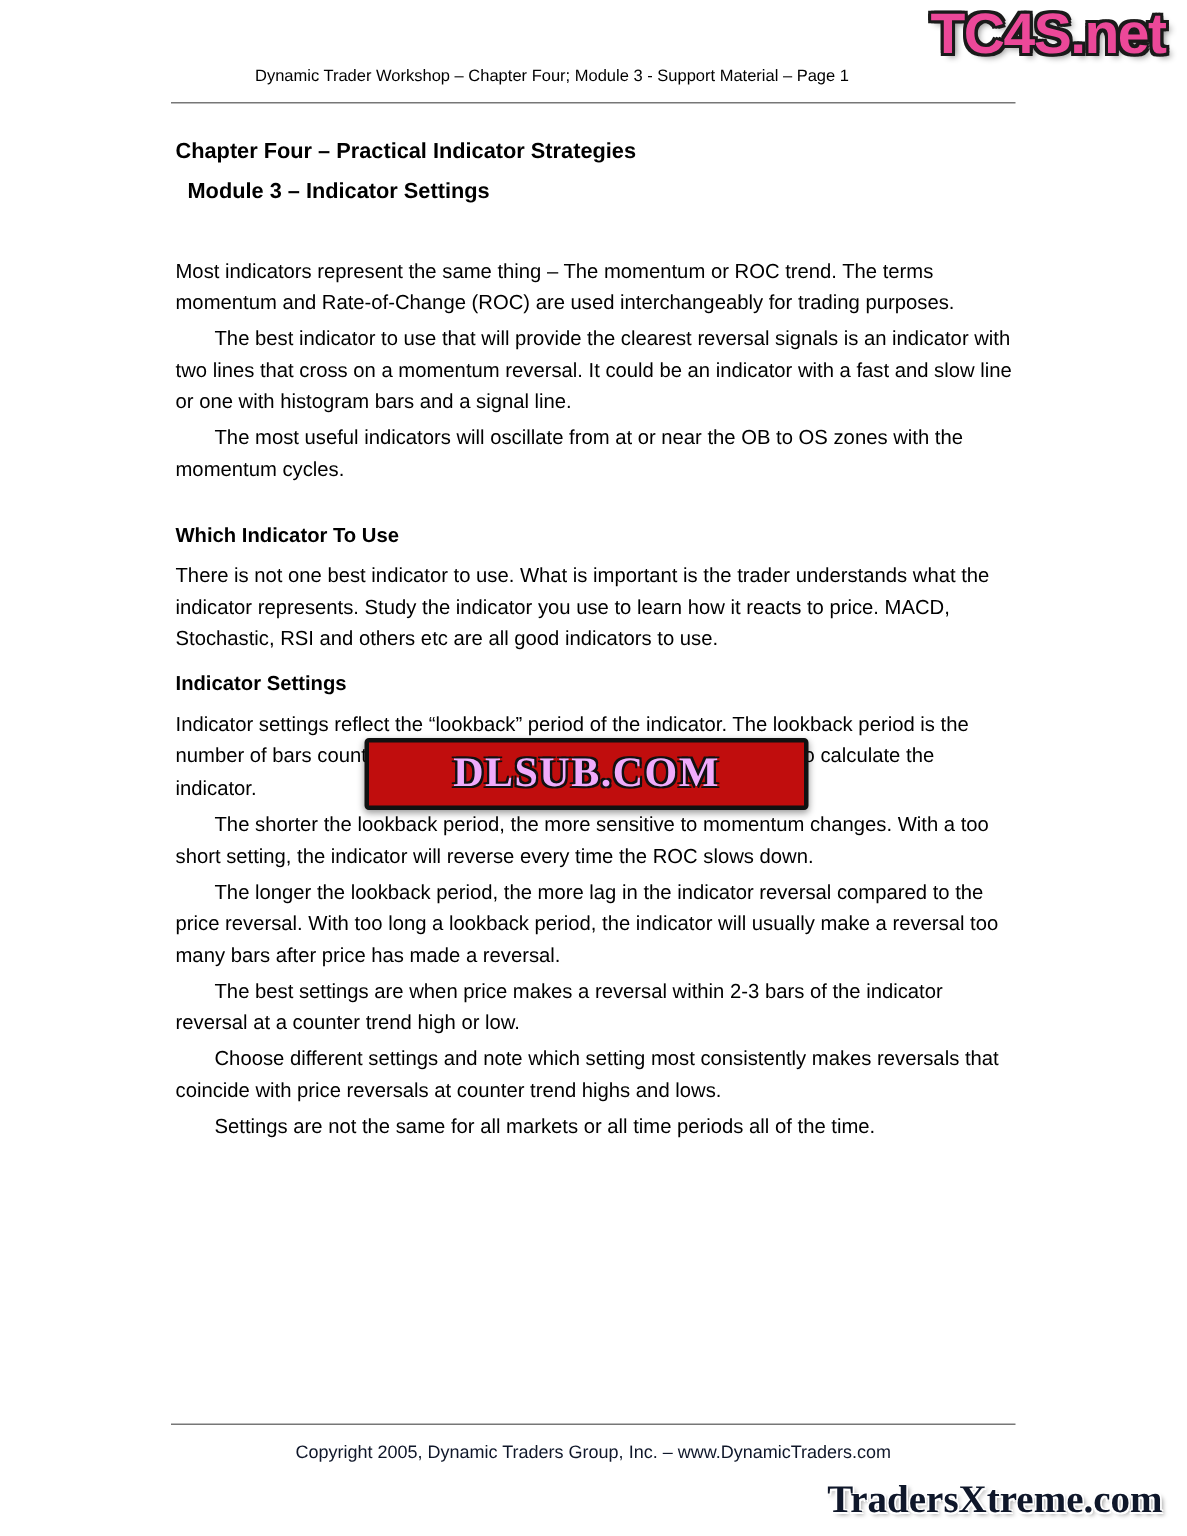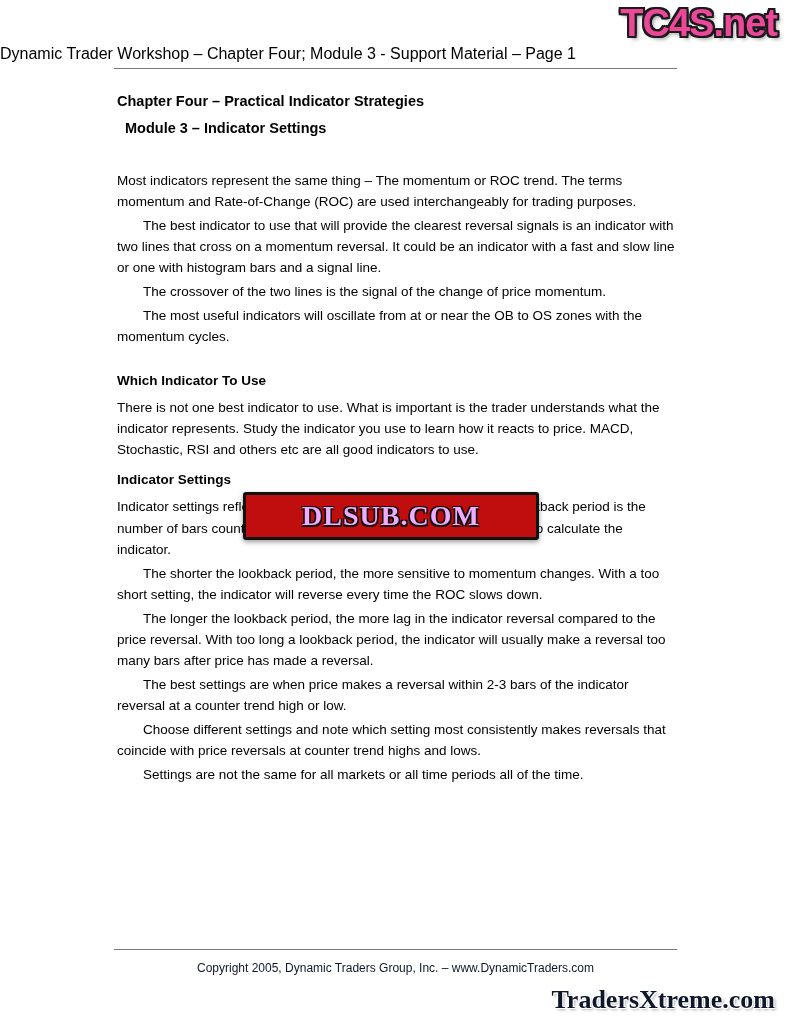--- a/index.html
+++ b/index.html
@@ -46,22 +46,22 @@
        3px  3px 4px rgba(0,0,0,.45);
     white-space: nowrap;
   }
 
   
   .running-head {
     position: absolute;
     top: 45px;
     left: 0;
     width: 736px;
-    text-align: left;
-    font-size: 16px;
+    text-align: center;
+    font-size: 11px;
     color: #000;
   }
   .rule {
     position: absolute;
     left: 114px;
     width: 563px;
     height: 0;
     border-top: 1px solid #777;
   }
   .rule-top { top: 68px; }
@@ -169,21 +169,20 @@
   <div class="rule rule-top"></div>
 
   <div class="content">
 
     <h1 class="doc-title">Chapter Four – Practical Indicator Strategies</h1>
     <h2 class="doc-subtitle">Module 3 – Indicator Settings</h2>
 
     <div class="section">
       <p class="body-text">Most indicators represent the same thing – The momentum or ROC trend. The terms momentum and Rate-of-Change (ROC) are used interchangeably for trading purposes.</p>
       <p class="body-text indent">The best indicator to use that will provide the clearest reversal signals is an indicator with two lines that cross on a momentum reversal. It could be an indicator with a fast and slow line or one with histogram bars and a signal line.</p>
-      <p class="body-text indent">The crossover of the two lines is the signal of the change of price momentum.</p>
       <p class="body-text indent">The most useful indicators will oscillate from at or near the OB to OS zones with the momentum cycles.</p>
     </div>
 
     <div class="section tight">
       <h3 class="section-head">Which Indicator To Use</h3>
       <p class="body-text">There is not one best indicator to use. What is important is the trader understands what the indicator represents. Study the indicator you use to learn how it reacts to price. MACD, Stochastic, RSI and others etc are all good indicators to use.</p>
     </div>
 
     <div class="section">
       <h3 class="section-head">Indicator Settings</h3>

